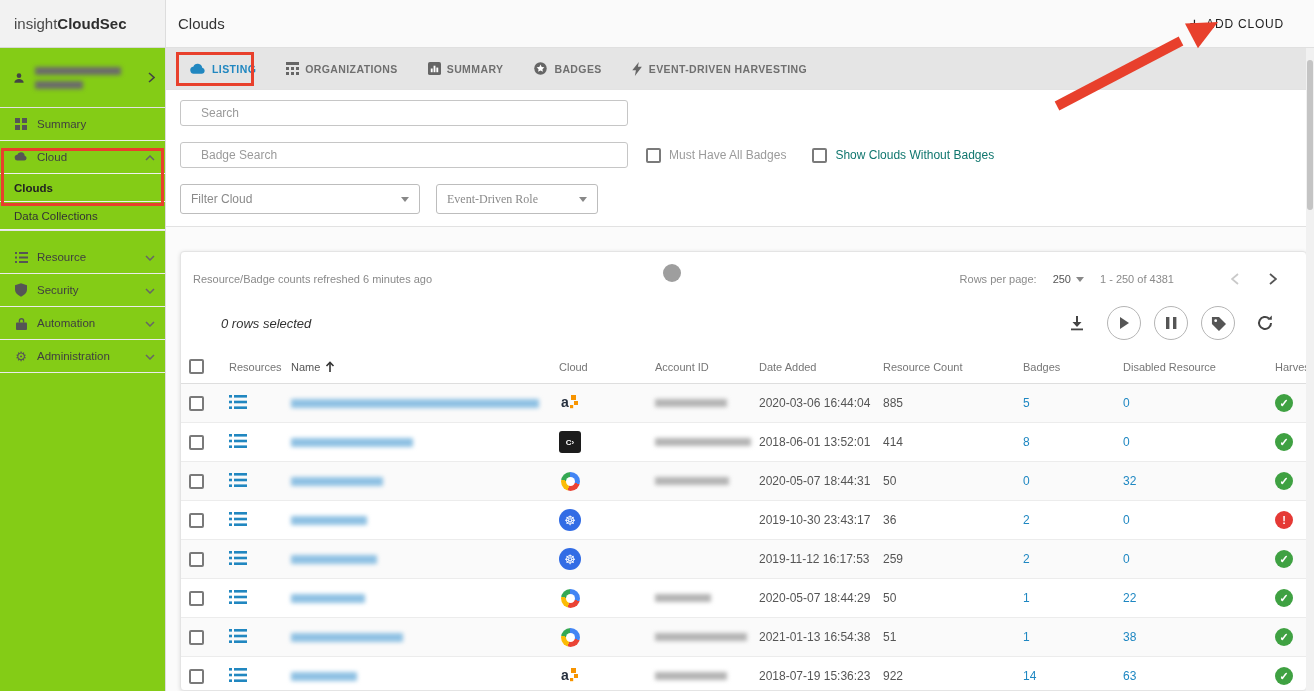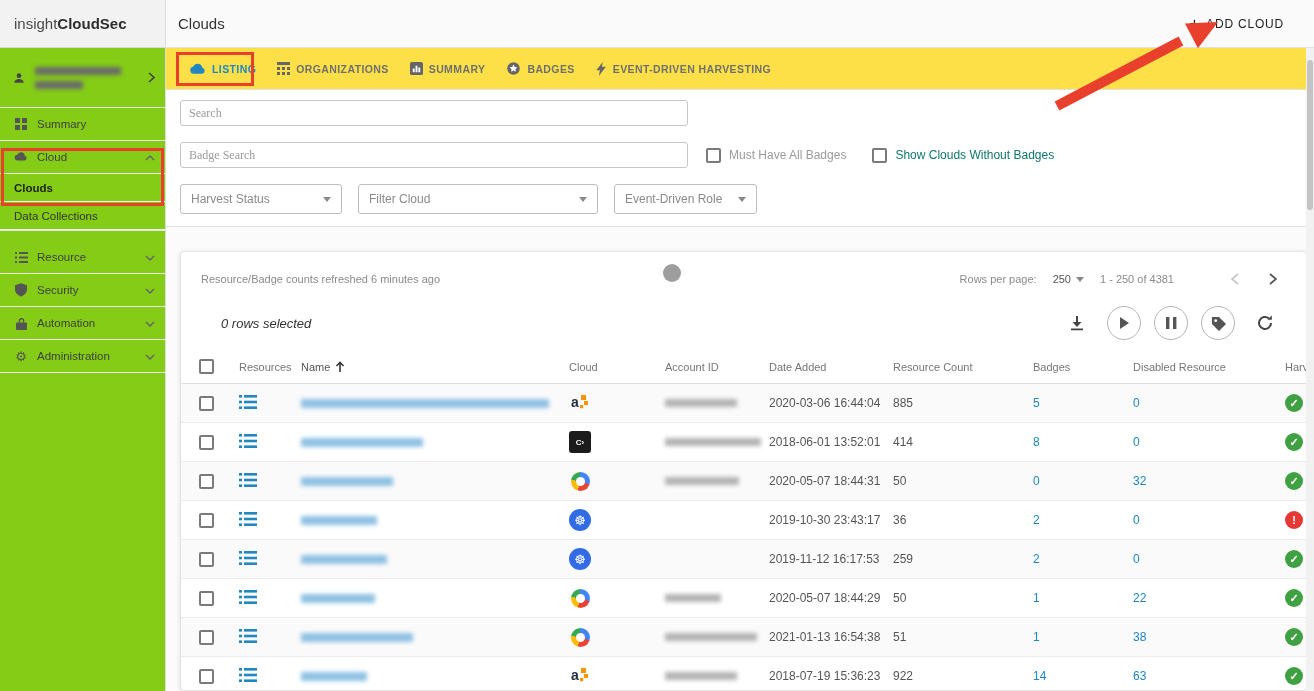--- a/index.html
+++ b/index.html
@@ -24,56 +24,56 @@
   .nav-group { border-bottom:1px solid #e6e6e6; }
   .sicon { width:14px; height:14px; display:inline-flex; align-items:center; justify-content:center; color:#555; font-size:13px; }
 
   
   .main { flex:1; display:flex; flex-direction:column; min-width:0; }
   .main-header { height:48px; background:#fafafa; border-bottom:1px solid #e0e0e0; display:flex; align-items:center; justify-content:space-between; padding:0 30px 0 12px; }
   .page-title { font-size:15px; color:#333; }
   .add-cloud { display:flex; align-items:center; gap:6px; font-size:12px; letter-spacing:.8px; color:#222; cursor:pointer; }
   .add-cloud .plus { font-size:17px; font-weight:400; color:#222; }
 
-  .tabbar { height:42px; background:#fde047; border-bottom:1px solid #e3e3e3; display:flex; gap:21px; padding-left:24px; position:relative; }
+  .tabbar { height:42px; background:#e5e5e5; border-bottom:1px solid #e3e3e3; display:flex; gap:30px; padding-left:24px; position:relative; }
   .tab { display:flex; align-items:center; gap:6px; font-size:10.5px; font-weight:bold; letter-spacing:.4px; color:#6f6f6f; cursor:pointer; }
   .tab.active { color:#2187c0; }
   .anno-box { position:absolute; border:3px solid #e8402c; z-index:40; pointer-events:none; }
   .anno-tab { left:10px; top:4px; width:78px; height:34px; }
   .anno-nav { left:1px; top:148px; width:163px; height:58px; }
 
   .filters { background:#fff; padding:10px 0 12px 14px; }
-  .input { border:1px solid #c6c6c6; border-radius:3px; height:26px; width:508px; font-size:12px; padding:0 8px; color:#333; font-family:Liberation Serif, serif; }
+  .input { border:1px solid #c6c6c6; border-radius:3px; height:26px; width:448px; font-size:12px; padding:0 20px; color:#333; font-family:Liberation Sans, sans-serif; }
   .input::placeholder { color:#9a9a9a; }
   .filter-row2 { display:flex; align-items:center; margin-top:16px; }
   .cbgroup { display:flex; align-items:center; gap:8px; margin-left:18px; cursor:pointer; }
   .checkbox { width:15px; height:15px; border:2px solid #7a7a7a; border-radius:2px; background:#fff; display:inline-block; flex-shrink:0; }
   .cblabel-muted { font-size:12px; color:#9b9b9b; }
   .cblabel { font-size:12px; color:#0f766e; }
   .filter-row3 { display:flex; gap:16px; margin-top:16px; }
   .select { height:30px; border:1px solid #bdbdbd; border-radius:3px; display:flex; align-items:center; justify-content:space-between; padding:0 10px; font-size:12px; color:#8a8a8a; cursor:pointer; }
   .caret { width:0; height:0; border-left:4px solid transparent; border-right:4px solid transparent; border-top:5px solid #888; display:inline-block; }
 
   .content { flex:1; background:#fbfbfb; border-top:1px solid #e2e2e2; padding:24px 0 0 14px; position:relative; overflow:hidden; }
   .card { background:#fff; border:1px solid #e4e4e4; border-radius:4px; box-shadow:0 1px 4px rgba(0,0,0,.13); width:1127px; height:440px; position:relative; overflow:hidden; }
 
-  .card-top { display:flex; align-items:center; padding:16px 22px 8px 20px; font-size:11px; color:#8a8a8a; position:relative; }
+  .card-top { display:flex; align-items:center; padding:16px 22px 8px 12px; font-size:11px; color:#8a8a8a; position:relative; }
   .spinner { position:absolute; left:482px; top:12px; width:18px; height:18px; border-radius:50%; background:#9e9e9e; }
   .pager { margin-left:auto; display:flex; align-items:center; gap:16px; }
   .rpp-value { display:flex; align-items:center; gap:5px; color:#555; cursor:pointer; }
   .pg-chev { width:22px; height:22px; display:flex; align-items:center; justify-content:center; cursor:pointer; }
   .pg-chev.first { margin-left:34px; }
 
   .select-row { display:flex; align-items:center; padding:8px 24px 10px 40px; }
   .selected-label { font-size:13px; color:#333;font-style:italic; }
   .actions { margin-left:auto; display:flex; align-items:center; gap:13px; }
   .icon-btn { width:34px; height:34px; border-radius:50%; border:1px solid #b5b5b5; display:flex; align-items:center; justify-content:center; color:#555; cursor:pointer; background:#fff; }
   .icon-btn.plain { border:none; }
 
-  .grid { display:grid; grid-template-columns:40px 62px 268px 96px 104px 124px 140px 100px 152px 90px; align-items:center; padding-left:18px; }
+  .grid { display:grid; grid-template-columns:40px 62px 268px 96px 104px 124px 140px 100px 152px 90px; align-items:center; padding-left:8px; }
   .thead { height:34px; font-size:11px; color:#767676; border-bottom:1px solid #dedede; }
   .thead .hname { display:flex; align-items:center; gap:5px; color:#555; cursor:pointer; }
   .trow { height:39px; font-size:12px; color:#555; border-bottom:1px solid #ececec; }
   .trow:nth-child(odd) { background:#fafafa; }
   .cell { display:flex; align-items:center; }
   .link { color:#1e87c2; cursor:pointer; text-decoration:none; }
   .picon { width:22px; height:22px; display:inline-flex; align-items:center; justify-content:center; }
   .picon.dark { background:#1c1c1c; border-radius:3px; color:#fff; font-size:8px; font-weight:bold; }
   .picon.k8s { background:#326ce5; border-radius:50%; color:#fff; font-size:13px; }
   .gcp-ring { width:19px; height:19px; border-radius:50%; background:conic-gradient(#4285f4 0 30%, #ea4335 30% 55%, #fbbc05 55% 78%, #34a853 78% 100%); position:relative; }
@@ -270,29 +270,25 @@
         <span class="cbgroup">
           <span class="checkbox"></span>
           <span class="cblabel-muted">Must Have All Badges</span>
         </span>
         <span class="cbgroup" style="margin-left:26px;">
           <span class="checkbox"></span>
           <span class="cblabel">Show Clouds Without Badges</span>
         </span>
       </div>
       <div class="filter-row3">
-        <div class="select" style="width:162px;">
-          <span>Harvest Status</span>
-          <span class="caret"></span>
-        </div>
         <div class="select" style="width:240px;">
           <span>Filter Cloud</span>
           <span class="caret"></span>
         </div>
-        <div class="select" style="width:143px;">
+        <div class="select" style="width:162px;font-family:Liberation Serif, serif;">
           <span>Event-Driven Role</span>
           <span class="caret"></span>
         </div>
       </div>
     </div>
 
     <div class="content">
       <div class="card">
 
         <div class="card-top">

